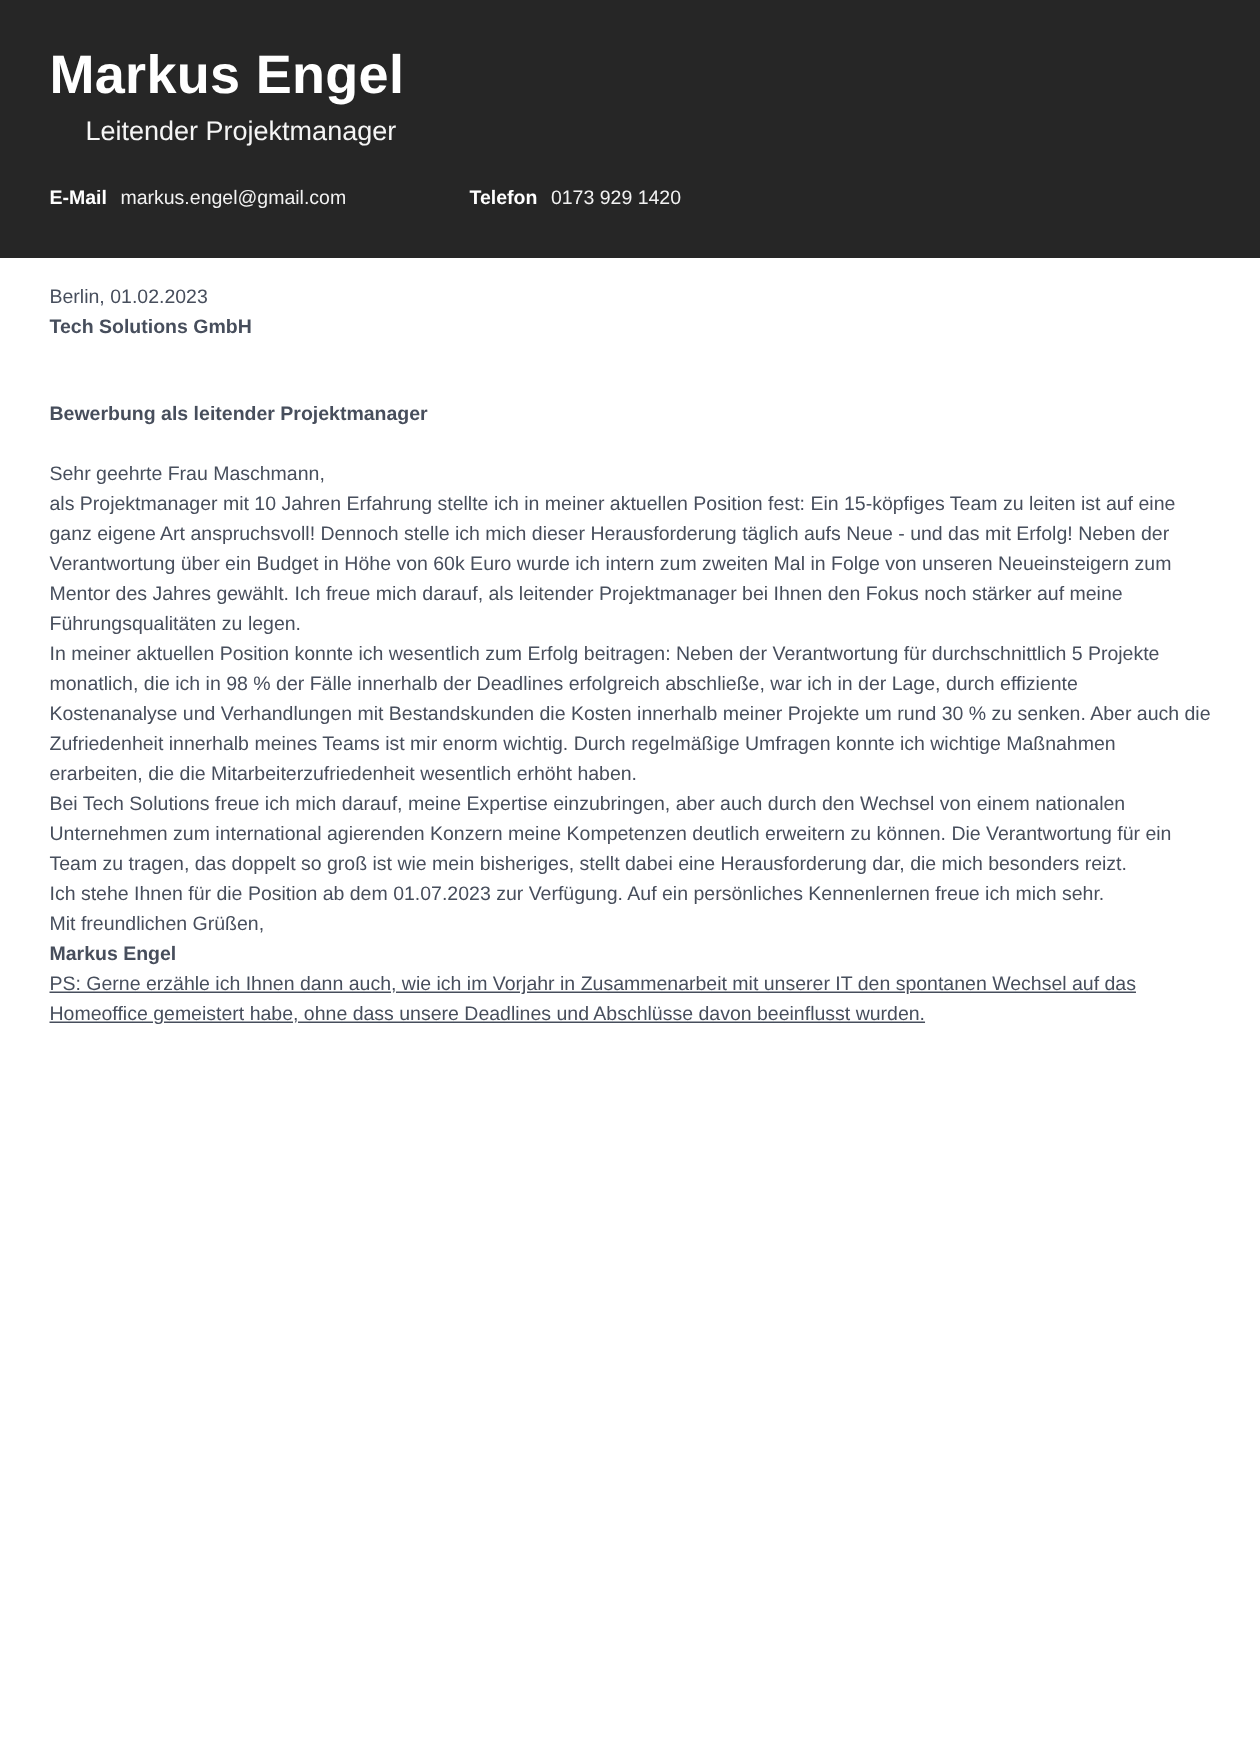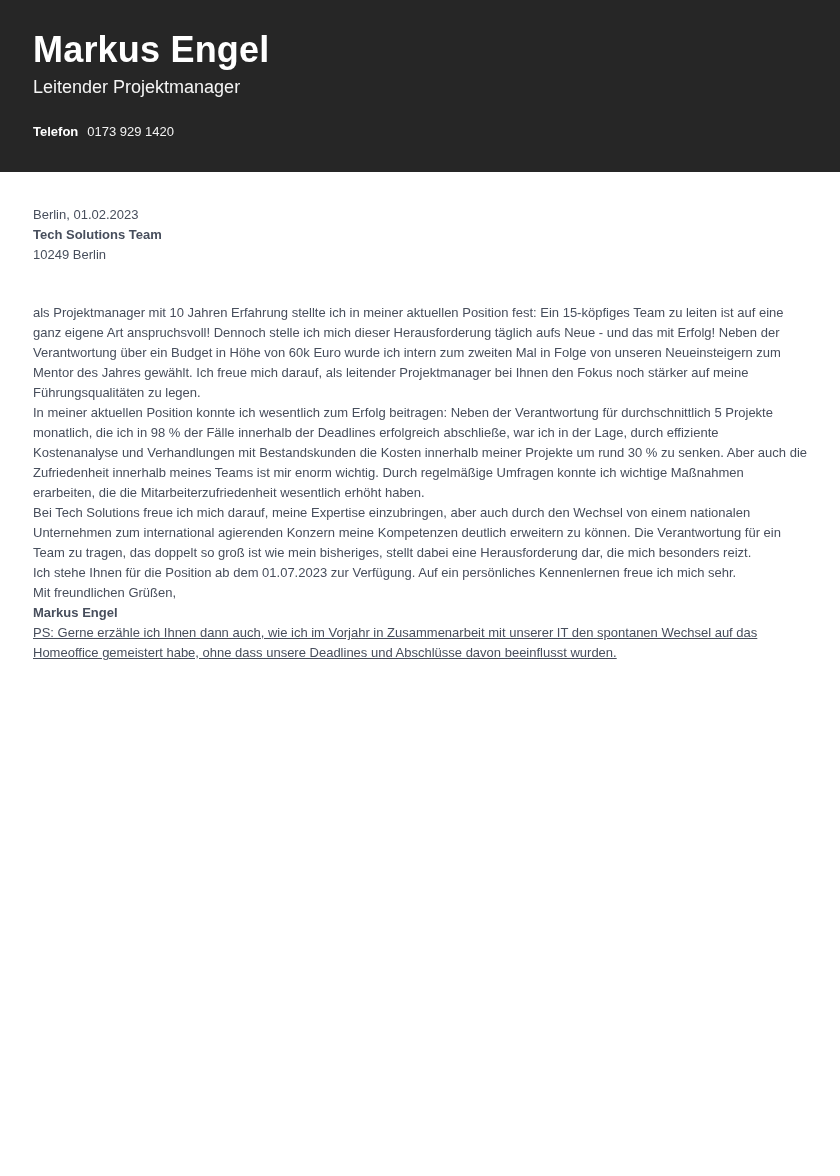--- a/index.html
+++ b/index.html
@@ -30,35 +30,36 @@
     font-weight:bold;
     line-height:40px;
     letter-spacing:.2px;
   }
   .job-title{
     font-size:18px;
     font-weight:400;
     line-height:24px;
     margin-top:5px;
     color:#f5f5f5;
+    margin-left:24px;
   }
   .contact-row{
     display:flex;
     margin-top:25px;
     font-size:13px;
     line-height:16px;
   }
   .contact-item{display:flex;align-items:baseline;}
   .contact-item.email{width:280px;}
   .contact-label{font-weight:bold;margin-right:9px;}
   .contact-value{font-weight:400;color:#f2f2f2;}
 
   
   .letter{
-    padding:33px 33px 0 33px;
+    padding:16px 33px 0 33px;
     font-size:13px;
     line-height:20px;
   }
   .letter p{margin:0;}
   .date-line{margin-bottom:17px;}
   .recipient{margin-bottom:38px;}
   .recipient .company{font-weight:bold;}
   .subject-block{margin-bottom:20px;}
   .subject{font-weight:bold;}
   .salutation{margin-bottom:20px;}
@@ -72,39 +73,44 @@
 </style>
 </head>
 <body>
 
 <div class="page">
 
   <header class="header">
     <div class="name">Markus Engel</div>
     <div class="job-title">Leitender Projektmanager</div>
     <div class="contact-row">
+      <div class="contact-item email">
+        <span class="contact-label">E-Mail</span>
+        <span class="contact-value">markus.engel@gmail.com</span>
+      </div>
       <div class="contact-item phone">
         <span class="contact-label">Telefon</span>
         <span class="contact-value">0173 929 1420</span>
       </div>
     </div>
   </header>
 
   <main class="letter">
 
     <p class="date-line">Berlin, 01.02.2023</p>
 
     <div class="recipient">
-      <p class="company">Tech Solutions Team</p>
-      <p>10249 Berlin</p>
+      <p class="company">Tech Solutions GmbH</p>
     </div>
 
     <div class="subject-block">
+      <p class="subject">Bewerbung als leitender Projektmanager</p>
     </div>
 
+    <p class="salutation">Sehr geehrte Frau Maschmann,</p>
 
     <p class="para-1">als Projektmanager mit 10 Jahren Erfahrung stellte ich in meiner aktuellen Position fest: Ein 15-köpfiges Team zu leiten ist auf eine ganz eigene Art anspruchsvoll! Dennoch stelle ich mich dieser Herausforderung täglich aufs Neue - und das mit Erfolg! Neben der Verantwortung über ein Budget in Höhe von 60k Euro wurde ich intern zum zweiten Mal in Folge von unseren Neueinsteigern zum Mentor des Jahres gewählt. Ich freue mich darauf, als leitender Projektmanager bei Ihnen den Fokus noch stärker auf meine Führungsqualitäten zu legen.</p>
     <p class="para-2">In meiner aktuellen Position konnte ich wesentlich zum Erfolg beitragen: Neben der Verantwortung für durchschnittlich 5 Projekte monatlich, die ich in 98 % der Fälle innerhalb der Deadlines erfolgreich abschließe, war ich in der Lage, durch effiziente Kostenanalyse und Verhandlungen mit Bestandskunden die Kosten innerhalb meiner Projekte um rund 30 % zu senken. Aber auch die Zufriedenheit innerhalb meines Teams ist mir enorm wichtig. Durch regelmäßige Umfragen konnte ich wichtige Maßnahmen erarbeiten, die die Mitarbeiterzufriedenheit wesentlich erhöht haben.</p>
     <p class="para-3">Bei Tech Solutions freue ich mich darauf, meine Expertise einzubringen, aber auch durch den Wechsel von einem nationalen Unternehmen zum international agierenden Konzern meine Kompetenzen deutlich erweitern zu können. Die Verantwortung für ein Team zu tragen, das doppelt so groß ist wie mein bisheriges, stellt dabei eine Herausforderung dar, die mich besonders reizt.</p>
 
     <p class="availability">Ich stehe Ihnen für die Position ab dem 01.07.2023 zur Verfügung. Auf ein persönliches Kennenlernen freue ich mich sehr.</p>
 
     <p class="closing">Mit freundlichen Grüßen,</p>
 
     <p class="signature">Markus Engel</p>

